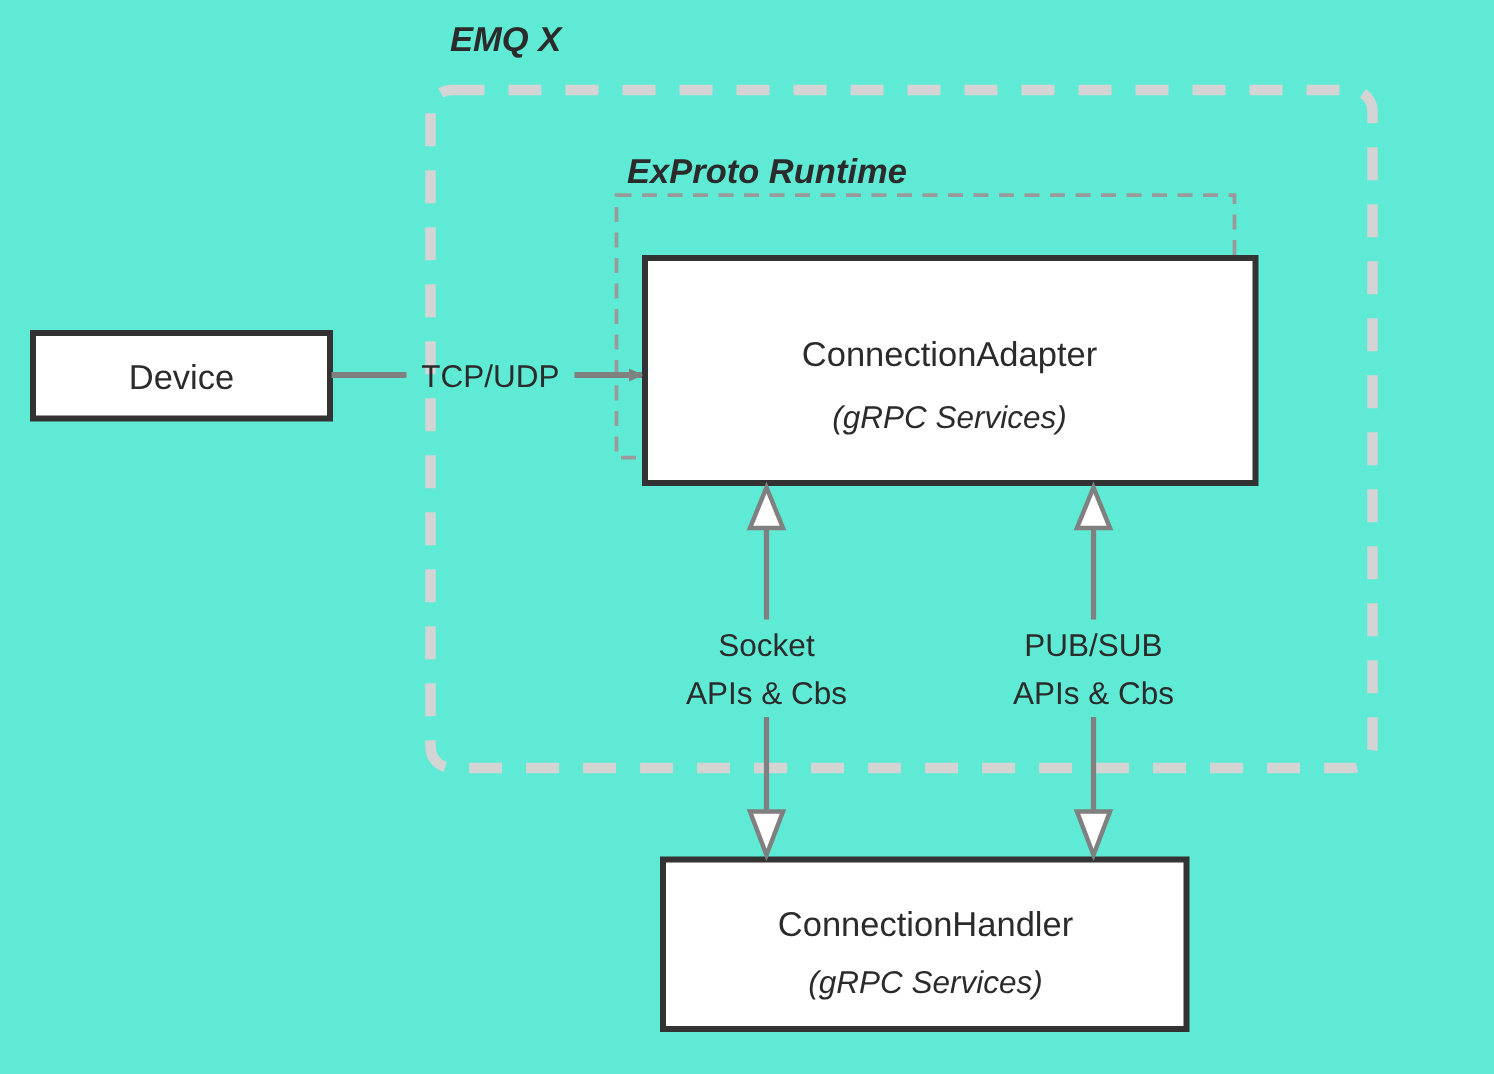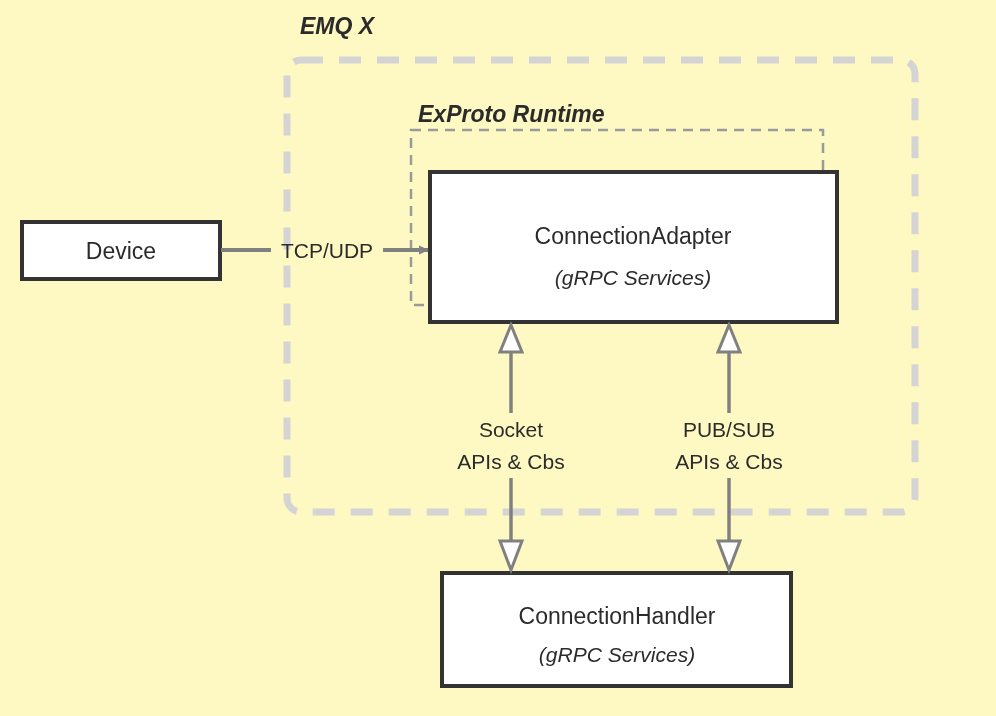--- a/index.html
+++ b/index.html
@@ -9,21 +9,21 @@
     background: #ffffff;
   }
   body {
     font-family: "Liberation Sans", "DejaVu Sans", sans-serif;
     -webkit-font-smoothing: antialiased;
   }
   #diagram-root {
     position: relative;
     width: 996px;
     height: 716px;
-    background: #fef9c3;
+    background: #5eead4;
     overflow: hidden;
   }
   #diagram-svg {
     position: absolute;
     left: 0;
     top: 0;
     width: 996px;
     height: 716px;
     display: block;
   }

